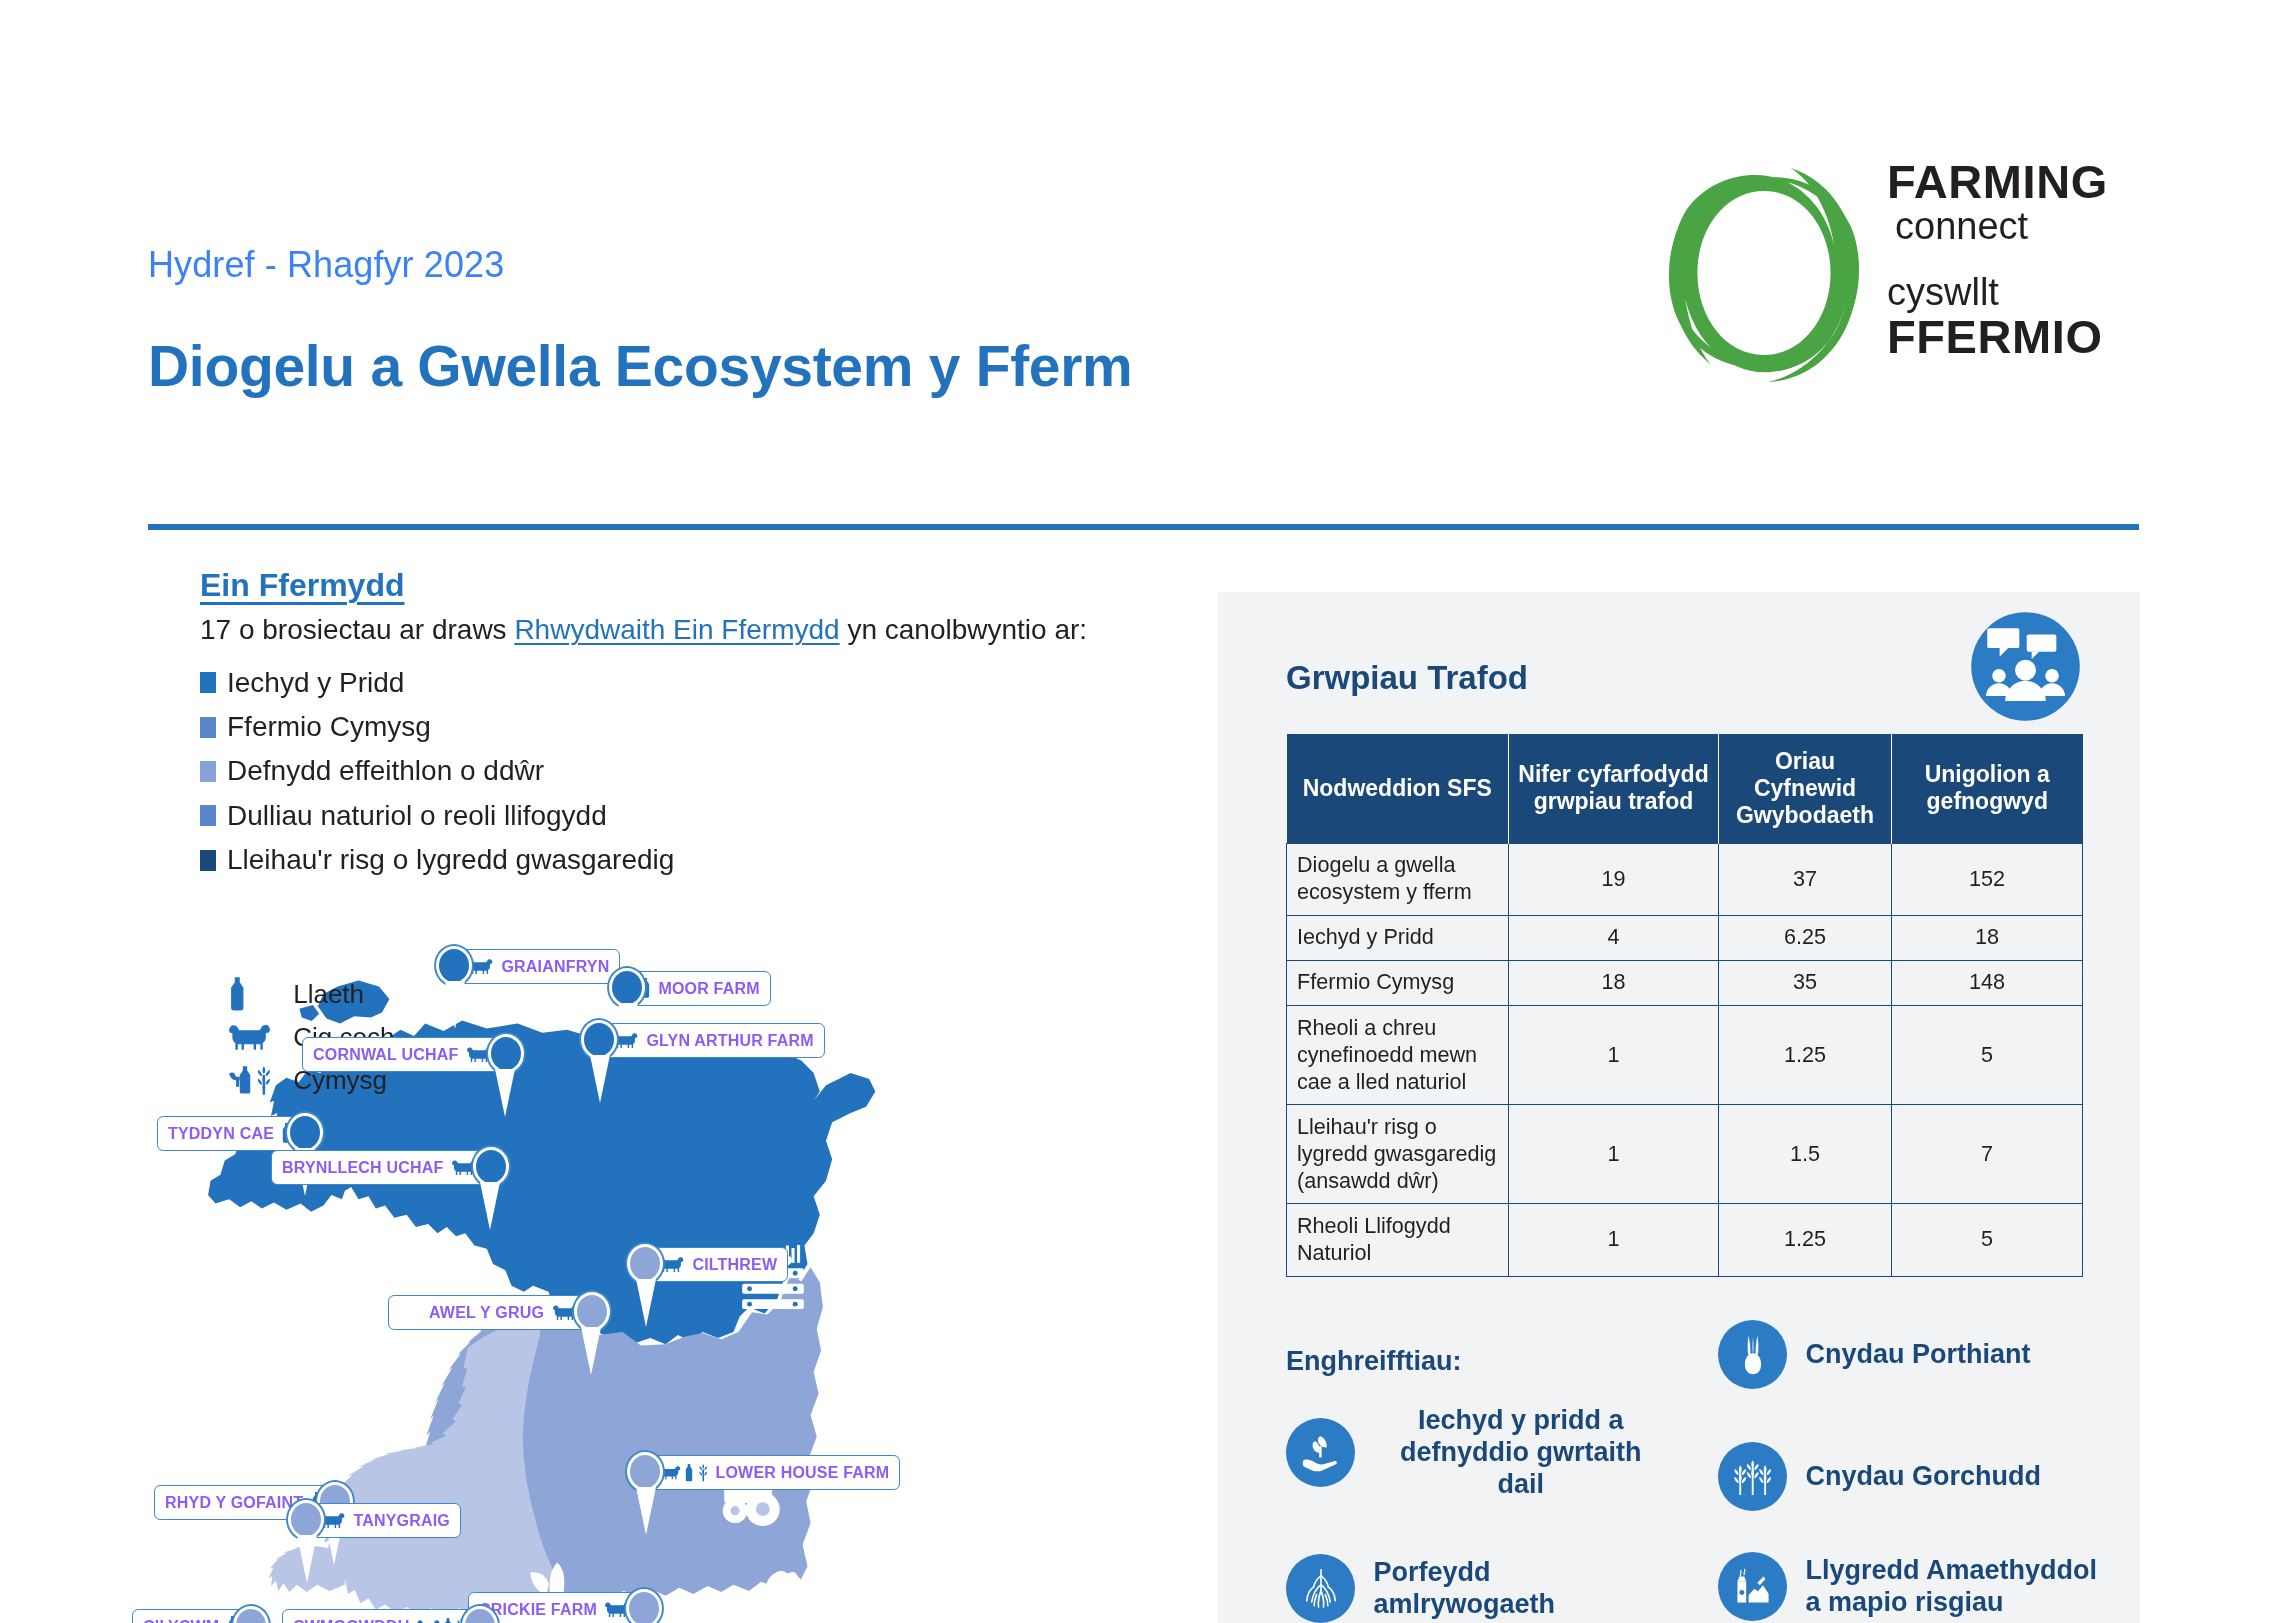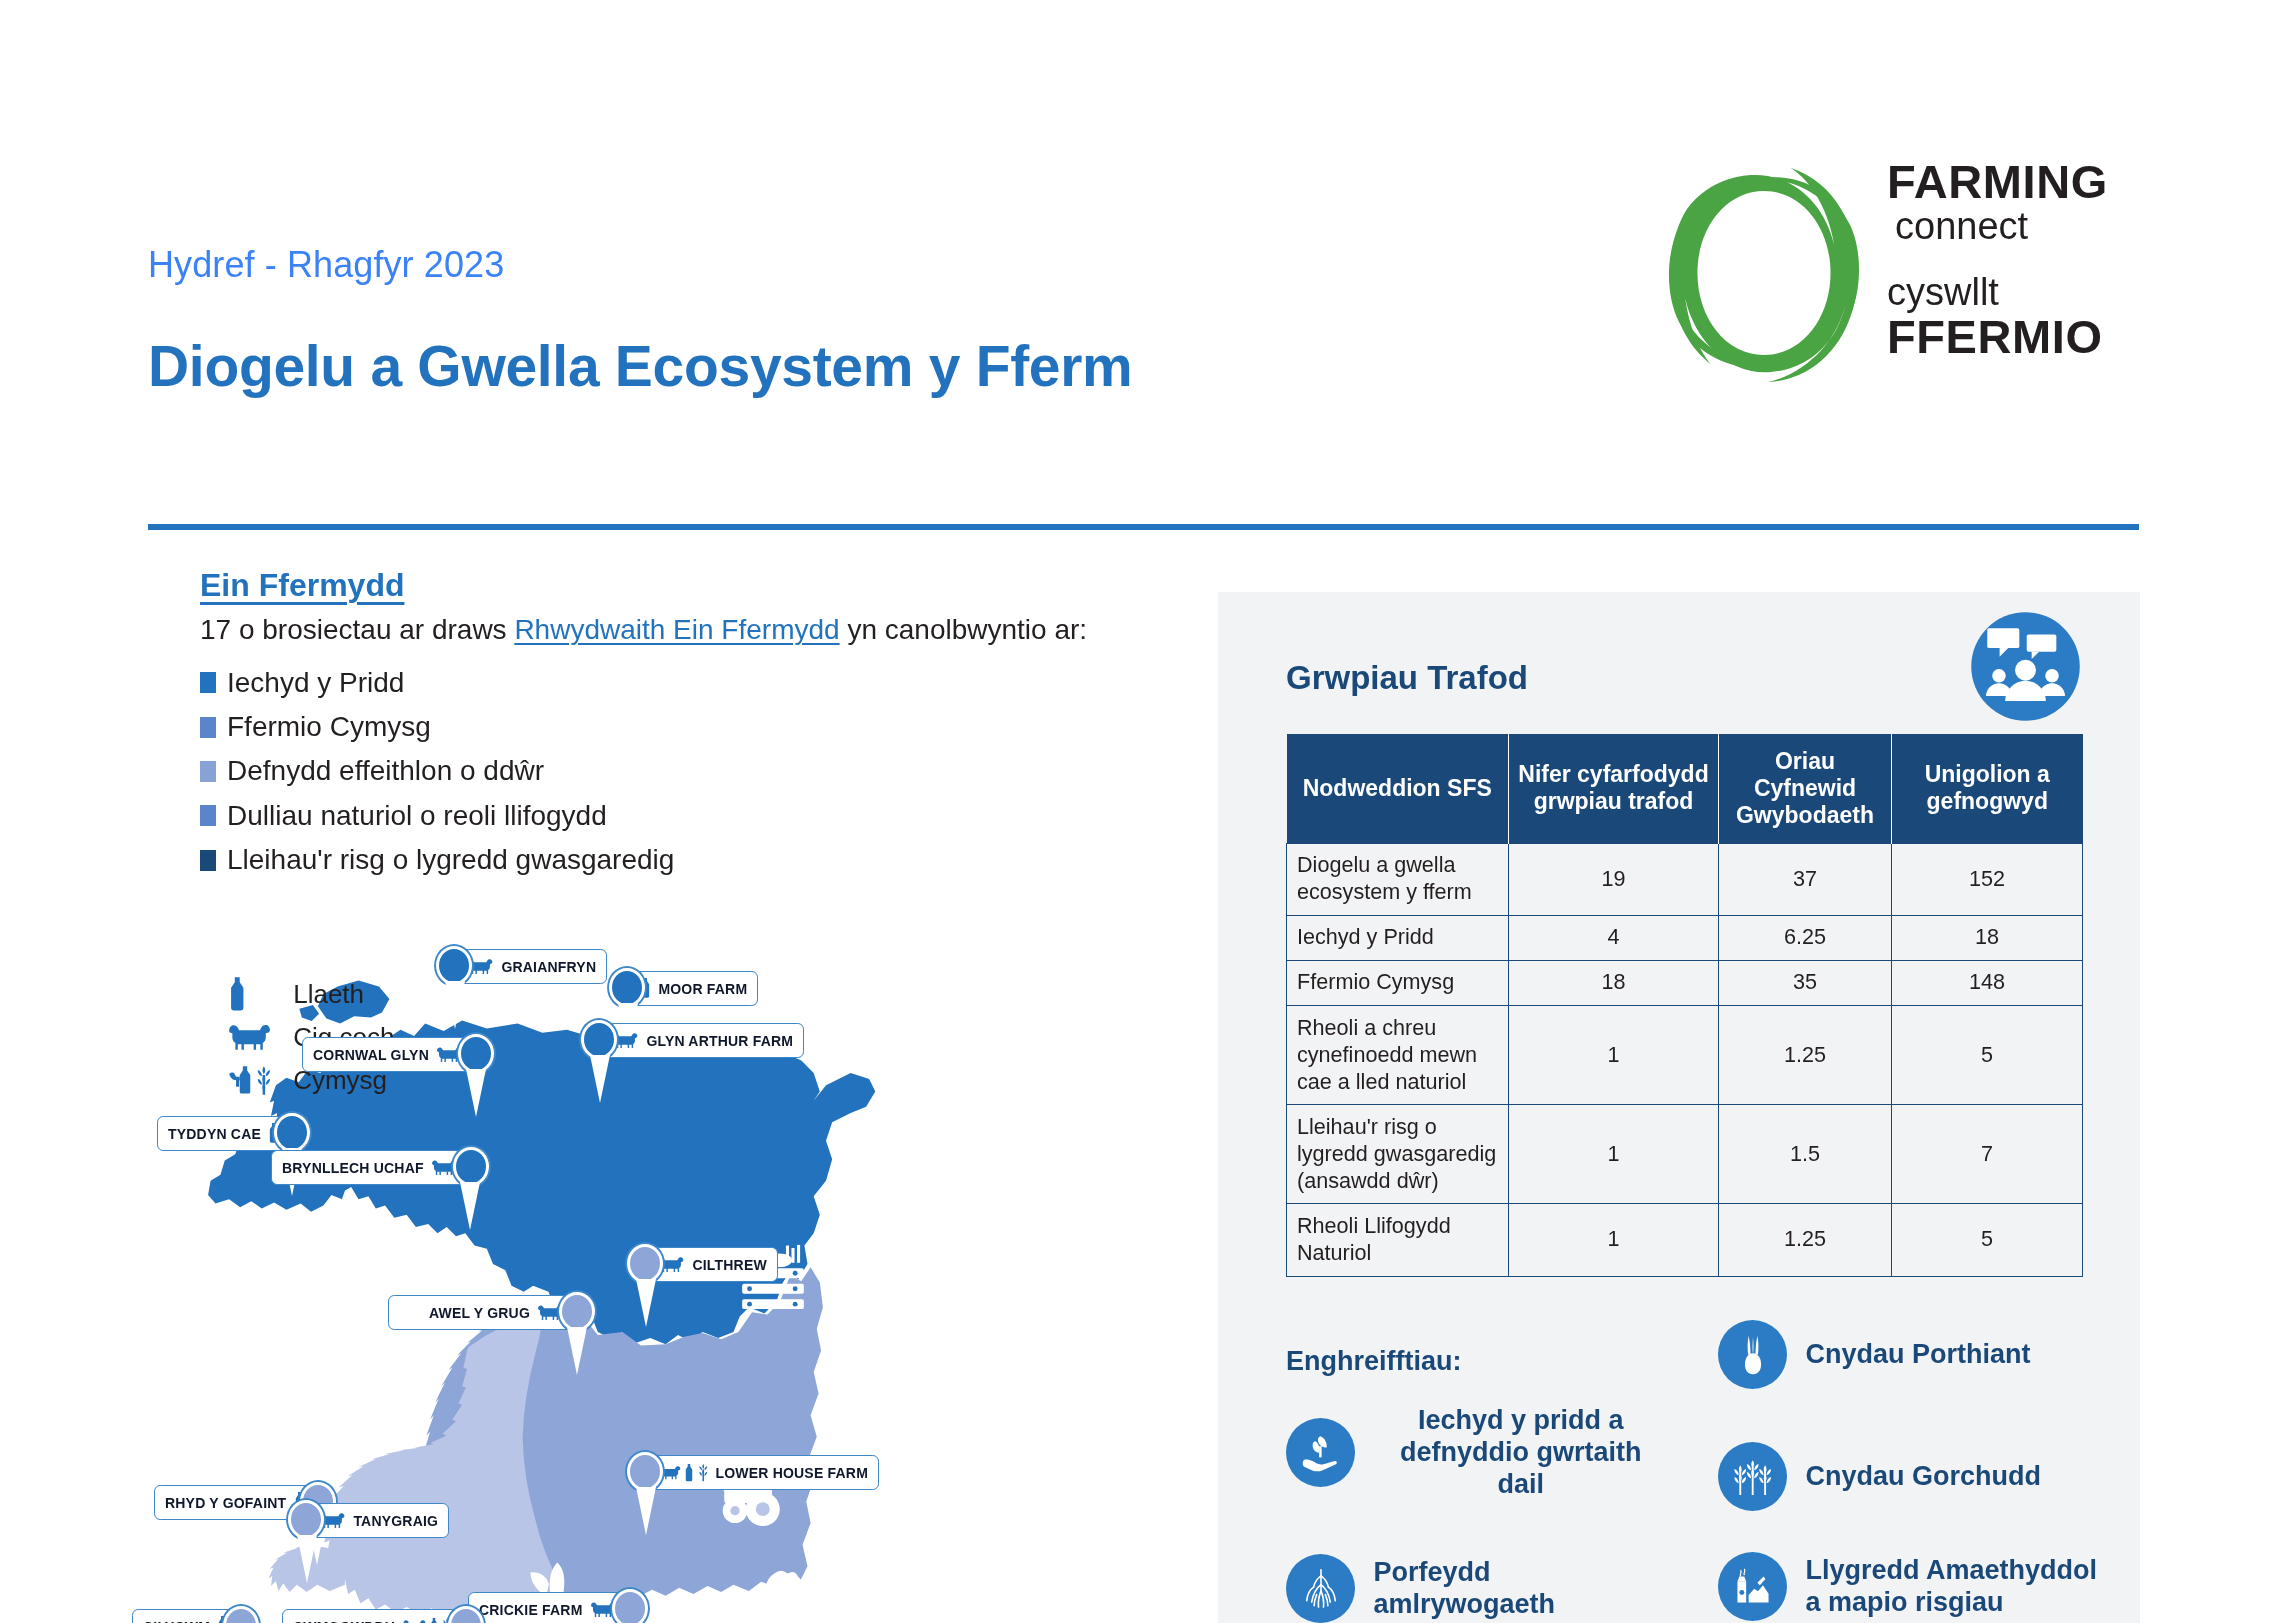--- a/index.html
+++ b/index.html
@@ -66,21 +66,21 @@
   .pin {
     position: absolute;
     display: flex; align-items: center;
     height: 35px;
     background: #ffffff;
     border: 1.9px solid #3e87c9;
     border-radius: 6.2px;
     padding: 0 10px;
     white-space: nowrap;
   }
-  .pin .pin-name { font-size: 14px; font-weight: 700; color:#0f172a; letter-spacing:0.2px; }
+  .pin .pin-name { font-size: 16px; font-weight: 700; color:#8b5cf6; letter-spacing:0.2px; }
   .pin .pin-icons { display:flex; align-items:center; gap:3.1px; }
   .pin.left-icons .pin-icons { order: 0; margin-right: 7.4px;}
   .pin.left-icons .pin-name { order: 1; }
   .pin.right-icons .pin-name { order: 0; margin-right: 7.4px;}
   .pin.right-icons .pin-icons { order: 1; }
   .pin-dot {
     position:absolute; width: 36px; height: 39px; border-radius: 50%;
     border: 3.1px solid #ffffff; box-shadow: 0 0 0 1.9px #3e87c9;
     background: #2272bd;
   }
@@ -324,21 +324,21 @@
         <svg width="27" height="16.7" viewBox="0 0 72 46">
             <path fill="#2272bd" d="M4 6c4-4 10-2 12 2l2 4h34l3-5c2-4 9-5 12-1 3 4 2 9-2 10l-3 1v7c0 4-2 7-5 9v11h-4V35h-7v9h-4v-9H26v9h-4v-9h-6v9h-4V33c-3-2-5-5-5-9v-7l-3-1C1 15 1 9 4 6Z"></path>
           </svg>
       </span>
       <span class="pin-name">GLYN ARTHUR FARM</span>
     </div>
 
     <div class="pin right-icons" style="left:105px; top:100px;">
       <span class="pin-dot r"></span>
       <span class="pin-tail" style="right:-12.3px; top:31px;"></span>
-      <span class="pin-name">CORNWAL GLYN</span>
+      <span class="pin-name">CORNWAL UCHAF</span>
       <span class="pin-icons">
         <svg width="27" height="16.7" viewBox="0 0 72 46">
             <path fill="#2272bd" d="M4 6c4-4 10-2 12 2l2 4h34l3-5c2-4 9-5 12-1 3 4 2 9-2 10l-3 1v7c0 4-2 7-5 9v11h-4V35h-7v9h-4v-9H26v9h-4v-9h-6v9h-4V33c-3-2-5-5-5-9v-7l-3-1C1 15 1 9 4 6Z"></path>
           </svg>
       </span>
     </div>
 
     <div class="pin right-icons" style="left:-40px; top:179px;">
       <span class="pin-dot r"></span>
       <span class="pin-tail" style="right:-12.3px; top:31px;"></span>

